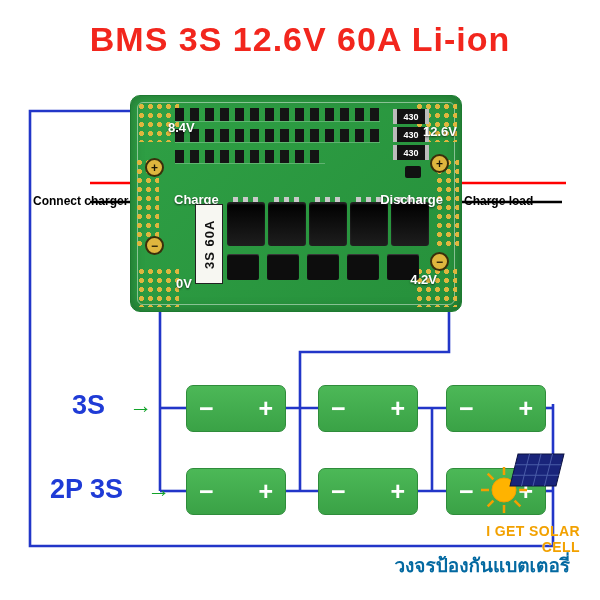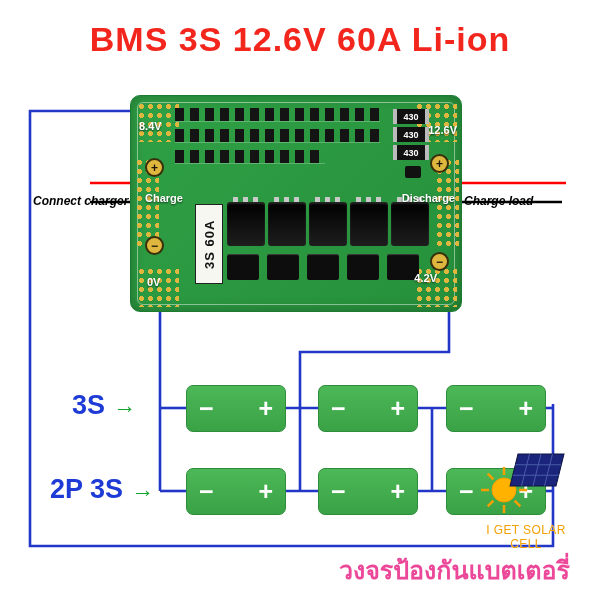--- a/index.html
+++ b/index.html
@@ -26,24 +26,24 @@
   .pads{position:absolute;
         background-image:radial-gradient(circle,#dfb63e 0 2.4px,rgba(0,0,0,0) 2.6px);
         background-size:9px 9px;background-position:2px 2px;}
   .pads.tl{left:4px;top:4px;width:44px;height:42px;}
   .pads.tr{right:4px;top:4px;width:44px;height:42px;}
   .pads.bl{left:4px;bottom:4px;width:44px;height:42px;}
   .pads.br{right:4px;bottom:4px;width:44px;height:42px;}
   .pads.ml{left:2px;top:60px;width:26px;height:92px;}
   .pads.mr{right:2px;top:60px;width:26px;height:92px;}
 
-  .btext{position:absolute;color:#fff;font-size:11px;font-weight:bold;z-index:3;
-         text-shadow:0 1px 2px rgba(0,0,0,.65);white-space:nowrap;}
+  .btext{position:absolute;color:#fff;font-size:13px;font-weight:bold;z-index:3;
+         text-shadow:0 1px 2px rgba(0,0,0,.65);white-space:nowrap;margin-left:29px;}
   .v-tl{left:8px;top:24px;}   .v-tr{right:4px;top:28px;}
-  .chg{left:14px;top:96px;}   .dis{right:6px;top:96px;padding-left:16px;}
+  .chg{left:14px;top:96px;}   .dis{right:18px;top:96px;padding-left:16px;}
   .v-bl{left:16px;top:180px;} .v-br{right:24px;top:176px;}
 
   .model{position:absolute;left:64px;top:108px;width:26px;height:78px;
          background:#f7f7f2;border:1px solid #222;color:#111;
          font-size:13px;font-weight:bold;letter-spacing:1px;
          writing-mode:vertical-rl;transform:rotate(180deg);
          display:flex;align-items:center;justify-content:center;z-index:3;}
 
   .smd{position:absolute;height:13px;
        background:repeating-linear-gradient(90deg,#141414 0 9px,rgba(0,0,0,0) 9px 15px);
@@ -70,46 +70,46 @@
   .sot{position:absolute;left:274px;top:70px;width:16px;height:12px;background:#111;border-radius:2px;}
 
   .term{position:absolute;width:15px;height:15px;border-radius:50%;
         background:#dfb63e;border:2px solid #3a2f0b;color:#1c1606;
         font-size:12px;font-weight:bold;display:flex;align-items:center;justify-content:center;
         line-height:1;z-index:3;}
   .term.pl{left:14px;top:62px;}  .term.ml2{left:14px;top:140px;}
   .term.pr{right:12px;top:58px;} .term.mr2{right:12px;top:156px;}
 
   
-  .connlabel{position:absolute;font-size:12px;font-weight:bold;color:#000;z-index:2;white-space:nowrap;font-style:italic;}
+  .connlabel{position:absolute;font-size:12px;font-weight:bold;color:#000;z-index:2;white-space:nowrap;}
   .connlabel.left{left:33px;top:194px;}
   .connlabel.right{left:464px;top:194px;}
 
   
   .battery{position:absolute;width:100px;height:47px;z-index:2;
            background:linear-gradient(180deg,#4cb857,#3aa246);
            border:1px solid #2f8c3b;border-radius:7px;box-sizing:border-box;
            display:flex;align-items:center;justify-content:space-between;padding:0 12px;}
   .battery .sign{color:#fff;font-size:25px;font-weight:bold;line-height:1;}
 
-  .rowlabel{position:absolute;z-index:2;display:flex;align-items:center;gap:8px;font-weight:bold;white-space:nowrap;}
+  .rowlabel{position:absolute;z-index:2;display:flex;align-items:center;gap:24px;font-weight:bold;white-space:nowrap;}
   .rowlabel .lbl{color:#1f3bd6;font-size:27px;}
   .rowlabel .arr{color:#12a32a;font-size:23px;}
   .rowlabel.r1{left:72px;top:390px;}
   .rowlabel.r2{left:50px;top:474px;}
 
   
   .logo{position:absolute;left:480px;top:450px;z-index:3;}
-  .logotext{position:absolute;left:472px;top:523px;width:108px;text-align:center;z-index:3;
-            font-size:12px;font-weight:normal;color:#f2a100;letter-spacing:.4px;
+  .logotext{position:absolute;left:472px;top:523px;width:108px;text-align:right;z-index:3;
+            font-size:14px;font-weight:bold;color:#f2a100;letter-spacing:.4px;
             text-shadow:0 0 1px #fff;}
 
   
-  .caption{position:absolute;right:30px;top:550px;z-index:2;color:#ec4899;
-           font-size:25px;font-weight:bold;
+  .caption{position:absolute;right:30px;top:550px;z-index:2;color:#0369a1;
+           font-size:19px;font-weight:bold;
            font-family:"DejaVu Sans","Liberation Sans",sans-serif;white-space:nowrap;}
 </style>
 </head>
 <body>
 
 <div class="stage">
 
   <svg class="wires" width="600" height="600" viewBox="0 0 600 600">
 
     <path class="w-blue" d="M138 111 H30 V546 H553 V404"></path>

